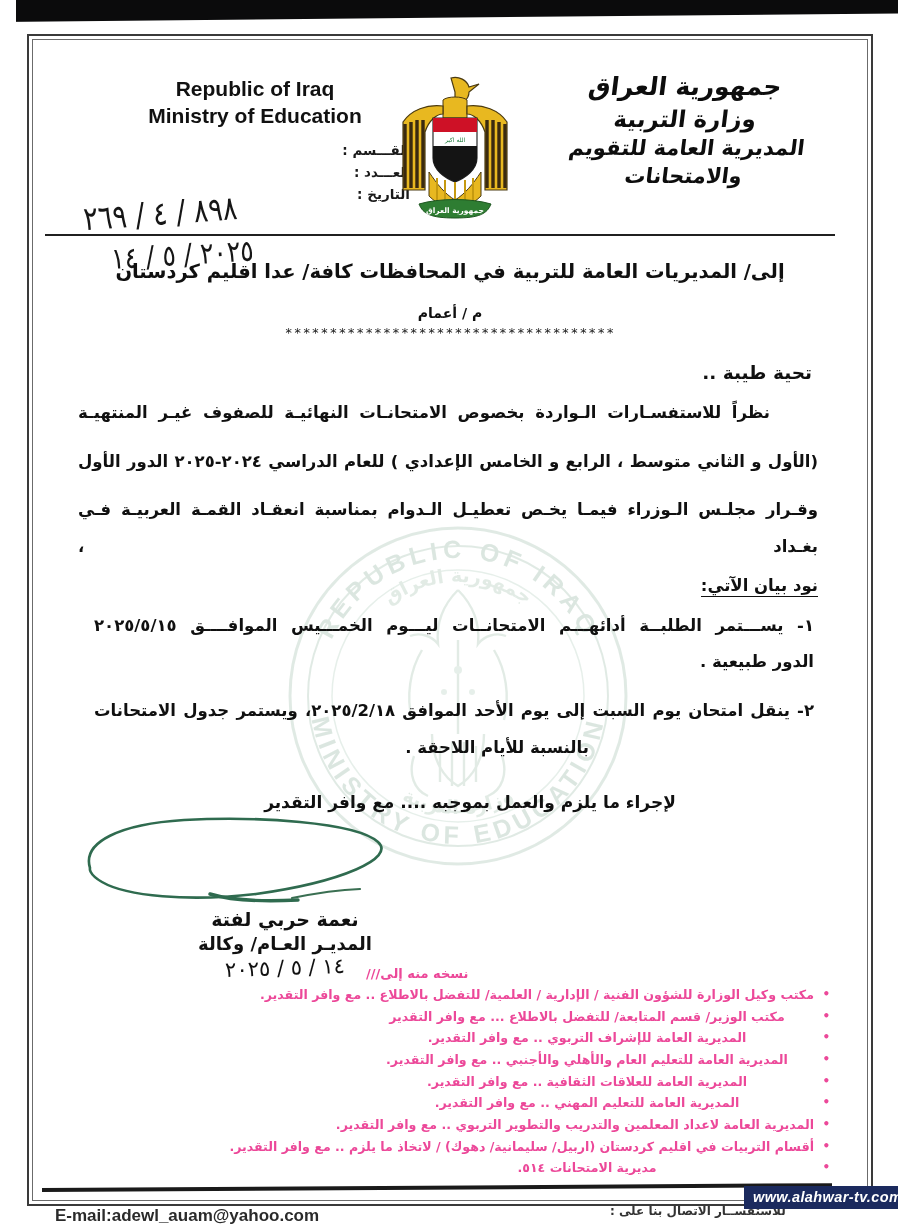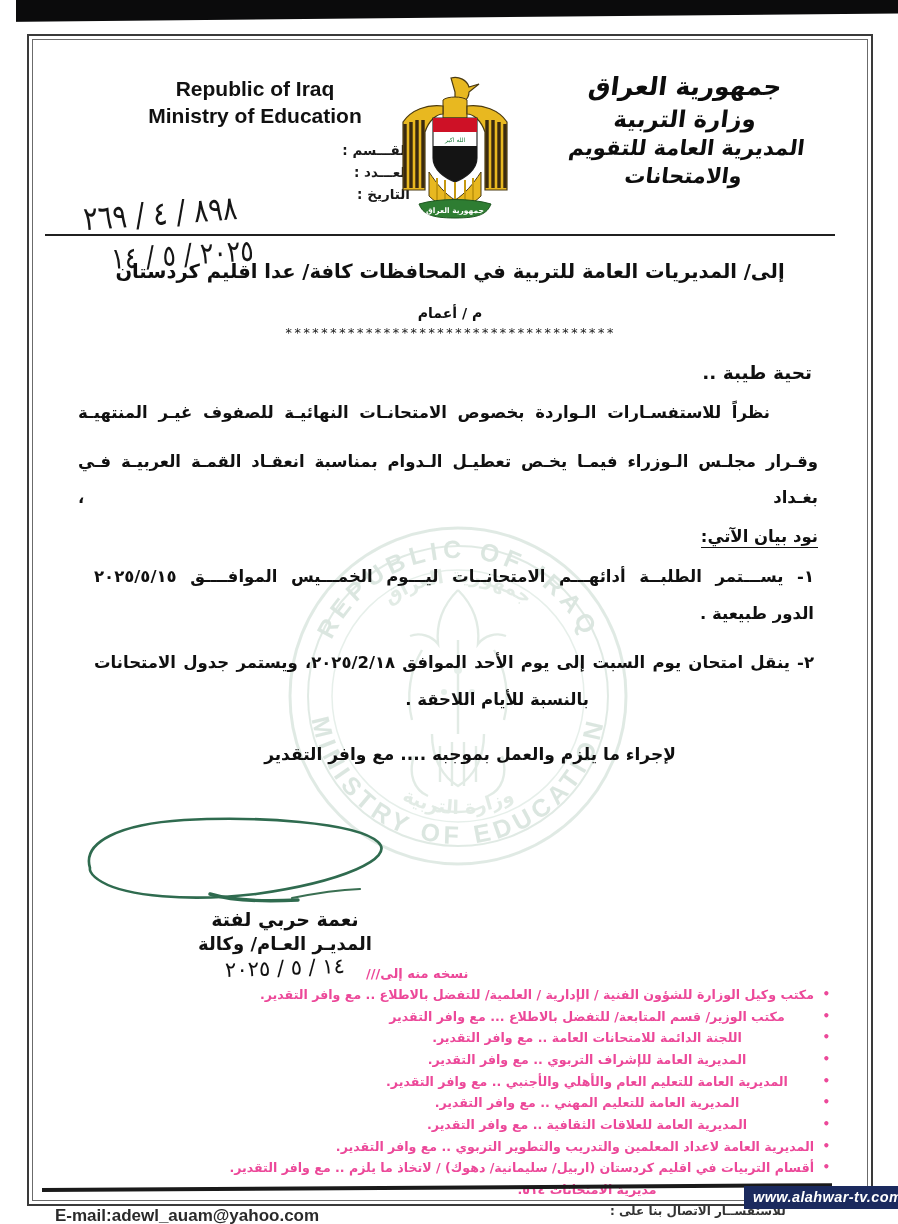--- a/index.html
+++ b/index.html
@@ -434,20 +434,23 @@
   <div class="body-wrap">
     <div class="addressee">إلى/ المديريات العامة للتربية في المحافظات كافة/ عدا اقليم كردستان</div>
     <div class="subject">م / أعمام</div>
     <div class="stars">*************************************</div>
     <div class="greeting">تحية طيبة ..</div>
 
     <div class="para">
       <span class="indent"></span><span>نظراً للاستفسـارات الـواردة بخصوص الامتحانـات النهائيـة للصفوف غيـر المنتهيـة</span>
     </div>
     <div class="para">
+      <span>(الأول و الثاني متوسط ، الرابع و الخامس الإعدادي ) للعام الدراسي ٢٠٢٤-٢٠٢٥  الدور الأول</span>
+    </div>
+    <div class="para">
       <span>وقـرار مجلـس الـوزراء فيمـا يخـص تعطيـل الـدوام بمناسبة انعقـاد القمـة العربيـة فـي بغـداد ،</span>
     </div>
 
     <div class="lead-in">
       <span>نود بيان الآتي:</span>
     </div>
 
     <div class="clause">
       <span>١-</span>
       <span>يســـتمر الطلبــة أدائهـــم الامتحانــات ليـــوم الخمـــيس الموافــــق ٢٠٢٥/٥/١٥</span>
@@ -478,25 +481,24 @@
     <div class="sig-name">نعمة حربي لفتة</div>
     <div class="sig-title">المديـر العـام/ وكالة</div>
     <div class="sig-date">١٤ / ٥ / ٢٠٢٥</div>
   </div>
 
   <div class="cc-block">
     <div class="cc-head">نسخه منه إلى///</div>
     <ul class="cc-list">
       <li>مكتب وكيل الوزارة للشؤون الفنية / الإدارية / العلمية/ للتفضل بالاطلاع .. مع وافر التقدير.</li>
       <li>مكتب الوزير/ قسم المتابعة/ للتفضل بالاطلاع ... مع وافر التقدير</li>
-      <li>اللجنة الدائمة للامتحانات العامة .. مع وافر التقدير.</li>
       <li>المديرية العامة للإشراف التربوي .. مع وافر التقدير.</li>
       <li>المديرية العامة للتعليم العام والأهلي والأجنبي .. مع وافر التقدير.</li>
+      <li>المديرية العامة للعلاقات الثقافية .. مع وافر التقدير.</li>
       <li>المديرية العامة للتعليم المهني .. مع وافر التقدير.</li>
-      <li>المديرية العامة للعلاقات الثقافية .. مع وافر التقدير.</li>
       <li>المديرية العامة لاعداد المعلمين والتدريب والتطوير التربوي .. مع وافر التقدير.</li>
       <li>أقسام التربيات في اقليم كردستان (اربيل/ سليمانية/ دهوك) / لاتخاذ ما يلزم .. مع وافر التقدير.</li>
       <li>مديرية الامتحانات ٥١٤.</li>
     </ul>
   </div>
 
   <div class="footer-rule skew"></div>
   <div class="footer-email">E-mail:adewl_auam@yahoo.com</div>
   <div class="footer-ar">للاستفســار الاتصال بنا على :</div>
 

